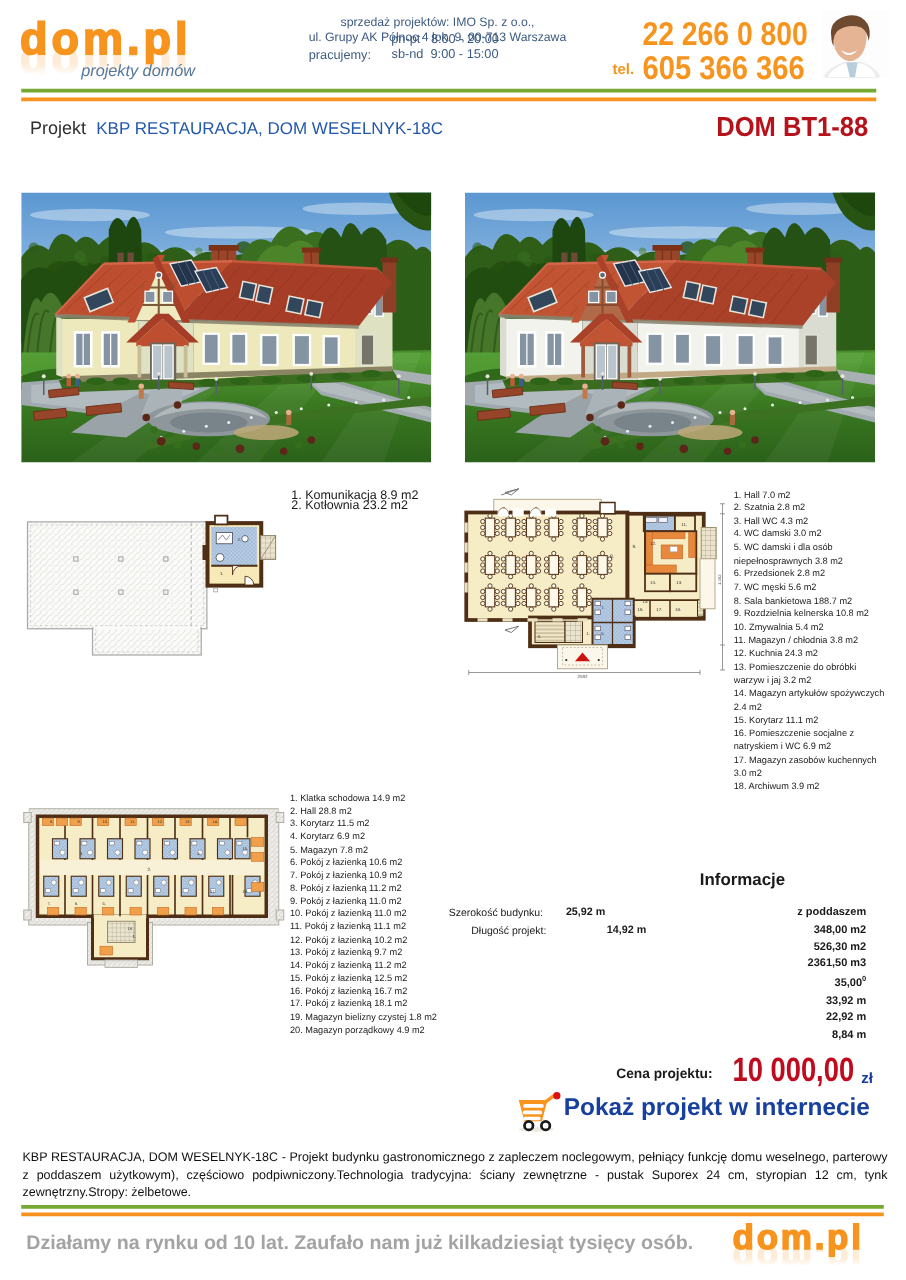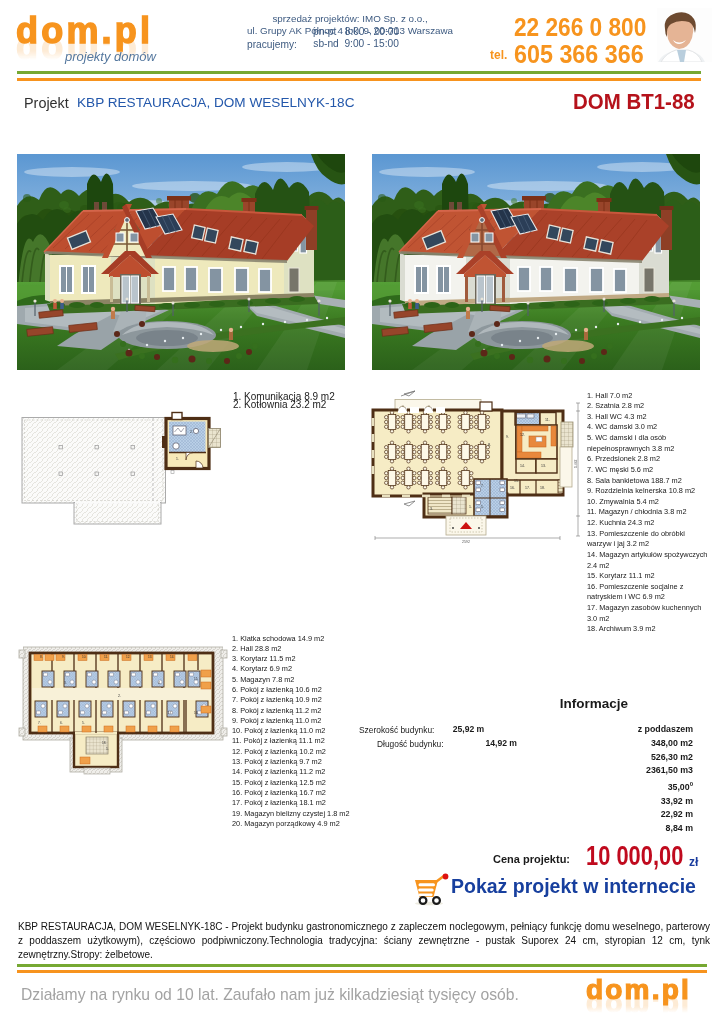--- a/index.html
+++ b/index.html
@@ -1167,21 +1167,21 @@
           <text x="176" y="74">16.</text>
           <text x="84" y="104">18.</text>
         </g>
       </svg></div>
 
 <div class="abs" style="left:232px; top:633.5px; width:150px; font-size:7.35px; line-height:10.3px; color:#1a1a1a;">1. Klatka schodowa 14.9 m2<br>2. Hall 28.8 m2<br>3. Korytarz 11.5 m2<br>4. Korytarz 6.9 m2<br>5. Magazyn 7.8 m2<br>6. Pokój z łazienką 10.6 m2<br>7. Pokój z łazienką 10.9 m2<br>8. Pokój z łazienką 11.2 m2<br>9. Pokój z łazienką 11.0 m2<br>10. Pokój z łazienką 11.0 m2<br>11. Pokój z łazienką 11.1 m2<br>12. Pokój z łazienką 10.2 m2<br>13. Pokój z łazienką 9.7 m2<br>14. Pokój z łazienką 11.2 m2<br>15. Pokój z łazienką 12.5 m2<br>16. Pokój z łazienką 16.7 m2<br>17. Pokój z łazienką 18.1 m2<br>19. Magazyn bielizny czystej 1.8 m2<br>20. Magazyn porządkowy 4.9 m2</div>
 
 <div class="abs" style="left:359px; top:725px; font-size:8.4px; color:#1a1a1a;">Szerokość budynku:</div>
 <div class="abs" style="left:420px; top:724px; width:97px; text-align:center; font-size:8.6px; font-weight:bold; color:#1a1a1a;">25,92 m</div>
 
-<div class="abs" style="left:377px; top:738.7px; font-size:8.4px; color:#1a1a1a;">Długość budynku:</div>
+<div class="abs" style="left:377px; top:738.7px; font-size:8.4px; color:#1a1a1a;">Długość projekt:</div>
 <div class="abs" style="left:420px; top:737.7px; width:97px; text-align:right; font-size:8.6px; font-weight:bold; color:#1a1a1a;">14,92 m</div>
 
 <div class="abs" style="left:494px; top:696px; width:200px; text-align:center; font-size:13.5px; font-weight:bold; color:#1a1a1a;">Informacje</div>
 
 
 <div class="abs" style="left:553px; top:723.2px; width:140px; text-align:right; font-size:8.8px; line-height:13.68px; font-weight:bold; color:#1a1a1a;">z poddaszem<br>348,00 m2<br>526,30 m2<br>2361,50 m3<br>35,00<sup style="font-size:6px;">0</sup><br>33,92 m<br>22,92 m<br>8,84 m</div>
 
 <div class="abs" style="left:493px; top:853px; font-size:11px; font-weight:bold; color:#1a1a1a;">Cena projektu:</div>
 
 <div class="abs" style="left:586px; top:841px; font-size:27px; font-weight:bold; color:#c00a1e; white-space:nowrap; transform:scaleX(0.81); transform-origin:0 0;">10 000,00</div>
@@ -1205,19 +1205,19 @@
 <div class="abs" style="left:18px; top:919.5px; width:692px; font-size:10px; line-height:14.2px; color:#111;">
 <div style="text-align:justify; text-align-last:justify; white-space:nowrap;">KBP RESTAURACJA, DOM WESELNYK-18C - Projekt budynku gastronomicznego z zapleczem noclegowym, pełniący funkcję domu weselnego, parterowy</div>
 <div style="text-align:justify; text-align-last:justify; white-space:nowrap;">z poddaszem użytkowym), częściowo podpiwniczony.Technologia tradycyjna: ściany zewnętrzne - pustak Suporex 24 cm, styropian 12 cm, tynk</div>
 <div>zewnętrzny.Stropy: żelbetowe.</div>
 </div>
 
 <div class="abs" style="left:17px; top:964px; width:690px; height:3.4px; background:#76a832;"></div>
 
 <div class="abs" style="left:17px; top:970px; width:690px; height:3.4px; background:#f7931e;"></div>
 
-<div class="abs" style="left:21px; top:986px; font-size:15.7px; font-weight:normal; color:#a3a3a3;">Działamy na rynku od 10 lat. Zaufało nam już kilkadziesiąt tysięcy osób.</div>
+<div class="abs" style="left:21px; top:986px; font-size:15.7px; font-weight:bold; color:#a3a3a3;">Działamy na rynku od 10 lat. Zaufało nam już kilkadziesiąt tysięcy osób.</div>
 
 <div class="abs" style="left:586px; top:974px; color:#f7941e; font-weight:bold; font-size:28px; letter-spacing:2.2px; -webkit-text-stroke:1.2px #f7941e;">dom.pl</div>
 
 <div class="abs" style="left:586px; top:990px; color:#f7941e; font-weight:bold; font-size:28px; letter-spacing:2.2px; -webkit-text-stroke:1.2px #f7941e; transform:scaleY(-1); opacity:0.18; -webkit-mask-image:linear-gradient(0deg,rgba(0,0,0,1) 50%,rgba(0,0,0,0) 72%); mask-image:linear-gradient(0deg,rgba(0,0,0,1) 50%,rgba(0,0,0,0) 72%);">dom.pl</div>
 
 </div>
 
 </body></html>

